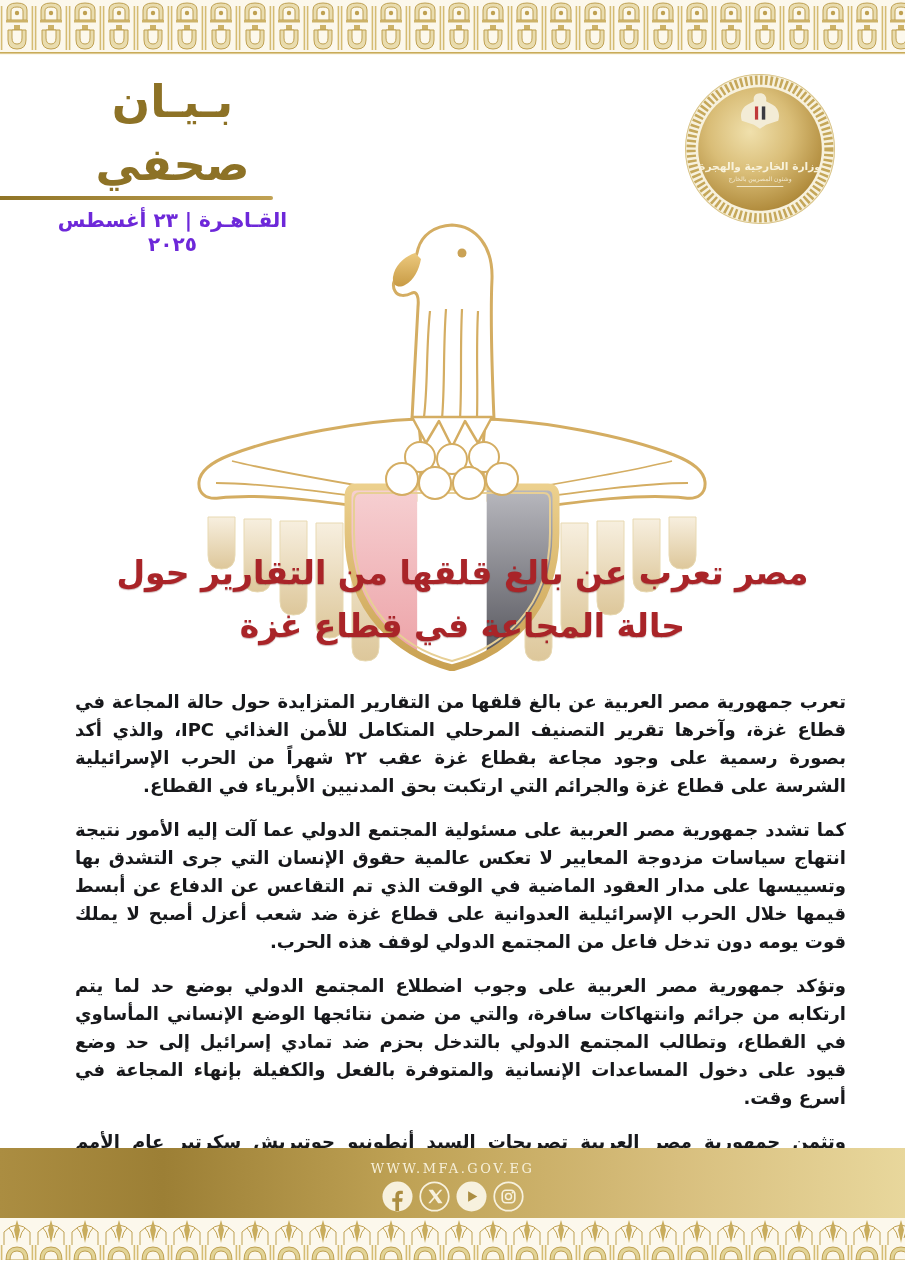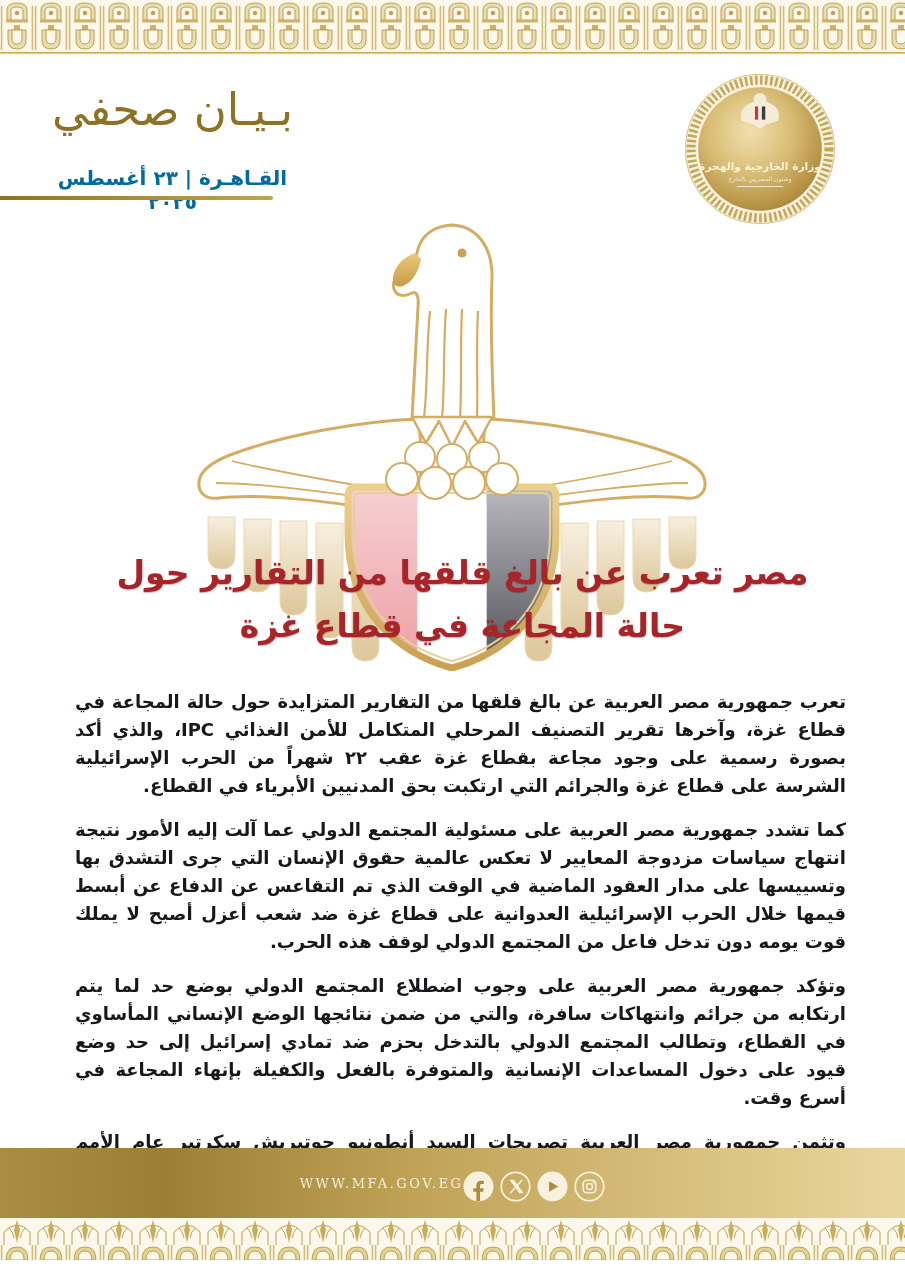--- a/index.html
+++ b/index.html
@@ -2,35 +2,35 @@
 <html lang="ar"><head>
 <meta charset="utf-8">
 <style>
   html,body{margin:0;padding:0;background:#ffffff;}
   .page{position:relative;width:905px;height:1280px;background:#ffffff;overflow:hidden;
         font-family:"DejaVu Sans",sans-serif;}
   .frieze{position:absolute;left:0;width:905px;}
   .frieze-top{top:0;height:55px;}
   .frieze-bottom{top:1218px;height:42px;}
   .title-block{position:absolute;left:30px;top:70px;width:285px;text-align:center;direction:rtl;}
-  .doc-title{margin:8px;font-size:45px;font-weight:normal;color:#8d7226;line-height:1.4;}
-  .dateline{margin-top:25px;font-size:20px;font-weight:bold;color:#0369a1;letter-spacing:.5px;}
+  .doc-title{margin:0;font-size:45px;font-weight:bold;color:#8d7226;line-height:1.4;}
+  .dateline{margin-top:12px;font-size:20px;font-weight:bold;color:#6d28d9;letter-spacing:.5px;}
   .gold-divider{position:absolute;left:0;top:196px;width:273px;height:3.5px;
         background:linear-gradient(90deg,#8f7426,#c1a254);border-radius:0 3px 3px 0;}
   .seal{position:absolute;left:684px;top:73px;width:152px;height:152px;}
   .eagle{position:absolute;left:172px;top:221px;width:560px;height:450px;}
   .headline{position:absolute;left:85px;top:546px;width:755px;margin:0;direction:rtl;
         text-align:center;font-size:33px;line-height:53px;font-weight:bold;color:#a92428;
         text-shadow:0 1px 1px rgba(90,10,10,.3);}
   .body-text{position:absolute;left:67px;top:688px;width:771px;direction:rtl;margin-left:8px;}
   .body-text p{margin:0 0 16px 0;font-size:18px;line-height:28px;font-weight:bold;color:#17181b;
         text-align:justify;text-align-last:right;}
   .footer-bar{position:absolute;left:0;top:1148px;width:905px;height:76px;
         background:linear-gradient(90deg,#ab8d41 0%,#9c7f35 18%,#bfa255 45%,#d8bf7e 75%,#e8d79c 100%);
-        display:flex;flex-direction:row;align-items:center;justify-content:center;}
+        display:flex;flex-direction:column;align-items:center;justify-content:center;}
   .website{font-family:"DejaVu Serif","Liberation Serif",serif;font-size:13px;letter-spacing:2.5px;
         color:#f7f0da;margin-bottom:5px;}
   .social-row{display:flex;gap:6px;}
   .social-row .icon{width:31px;height:31px;display:block;cursor:pointer;}
 </style>
 </head>
 <body>
 
 <div class="page">
 

